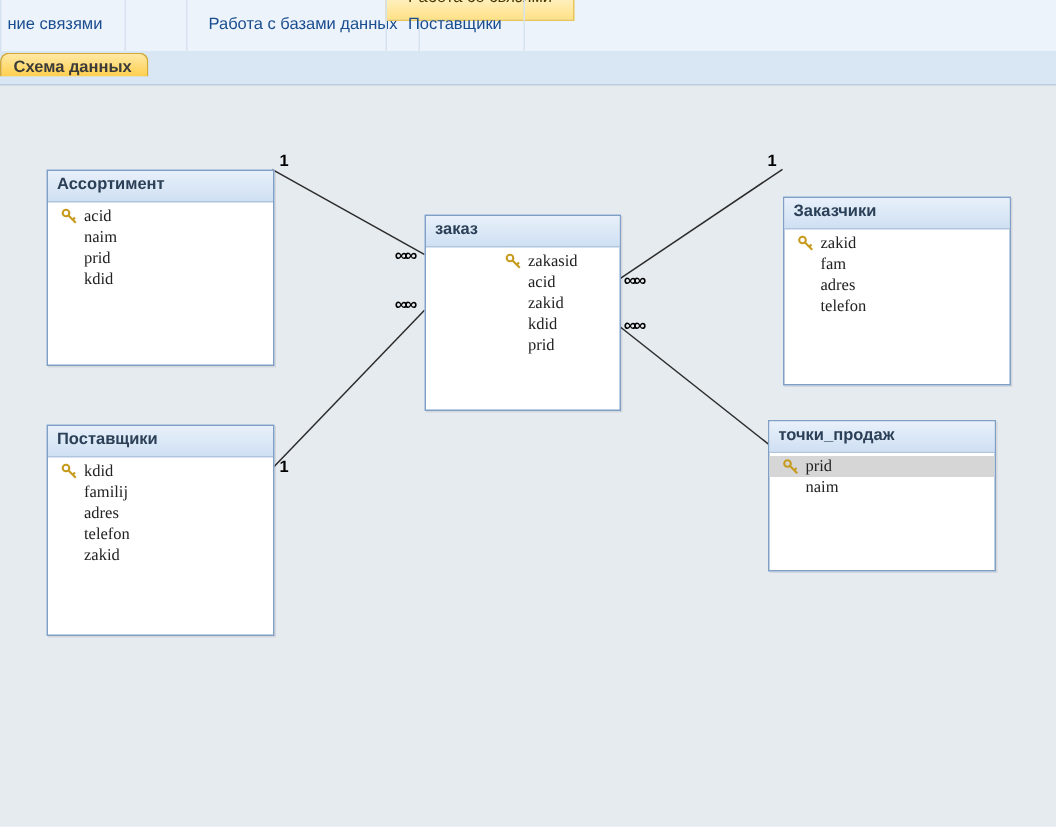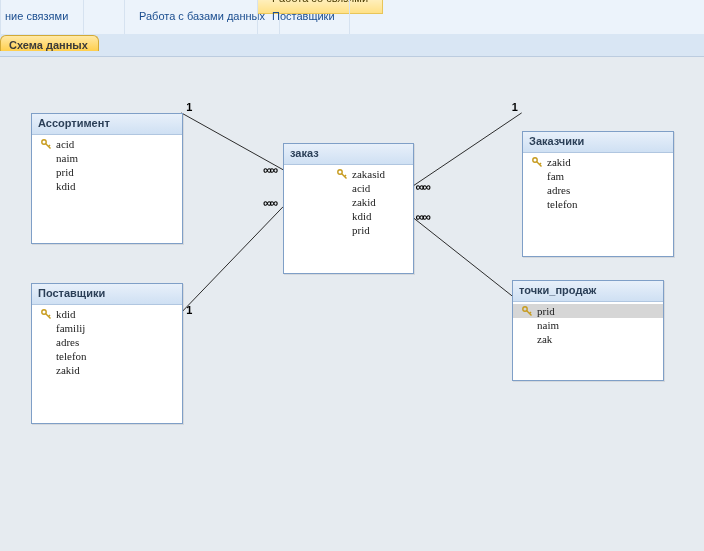--- a/index.html
+++ b/index.html
@@ -254,20 +254,16 @@
               <line x1="5.5" y1="5.5" x2="10.5" y2="10.5" stroke="#c79b1e" stroke-width="1.4"></line>
               <line x1="8.5" y1="8.5" x2="10" y2="7" stroke="#c79b1e" stroke-width="1.4"></line>
             </svg>
           </span>
           <span class="field-name">prid</span>
         </div>
         <div class="field-row">
           <span class="key-slot key-icon"></span>
           <span class="field-name">naim</span>
         </div>
-        <div class="field-row">
-          <span class="key-slot key-icon"></span>
-          <span class="field-name">zak</span>
-        </div>
       </div>
   </div>
 
 </div>
 
 </body></html>

